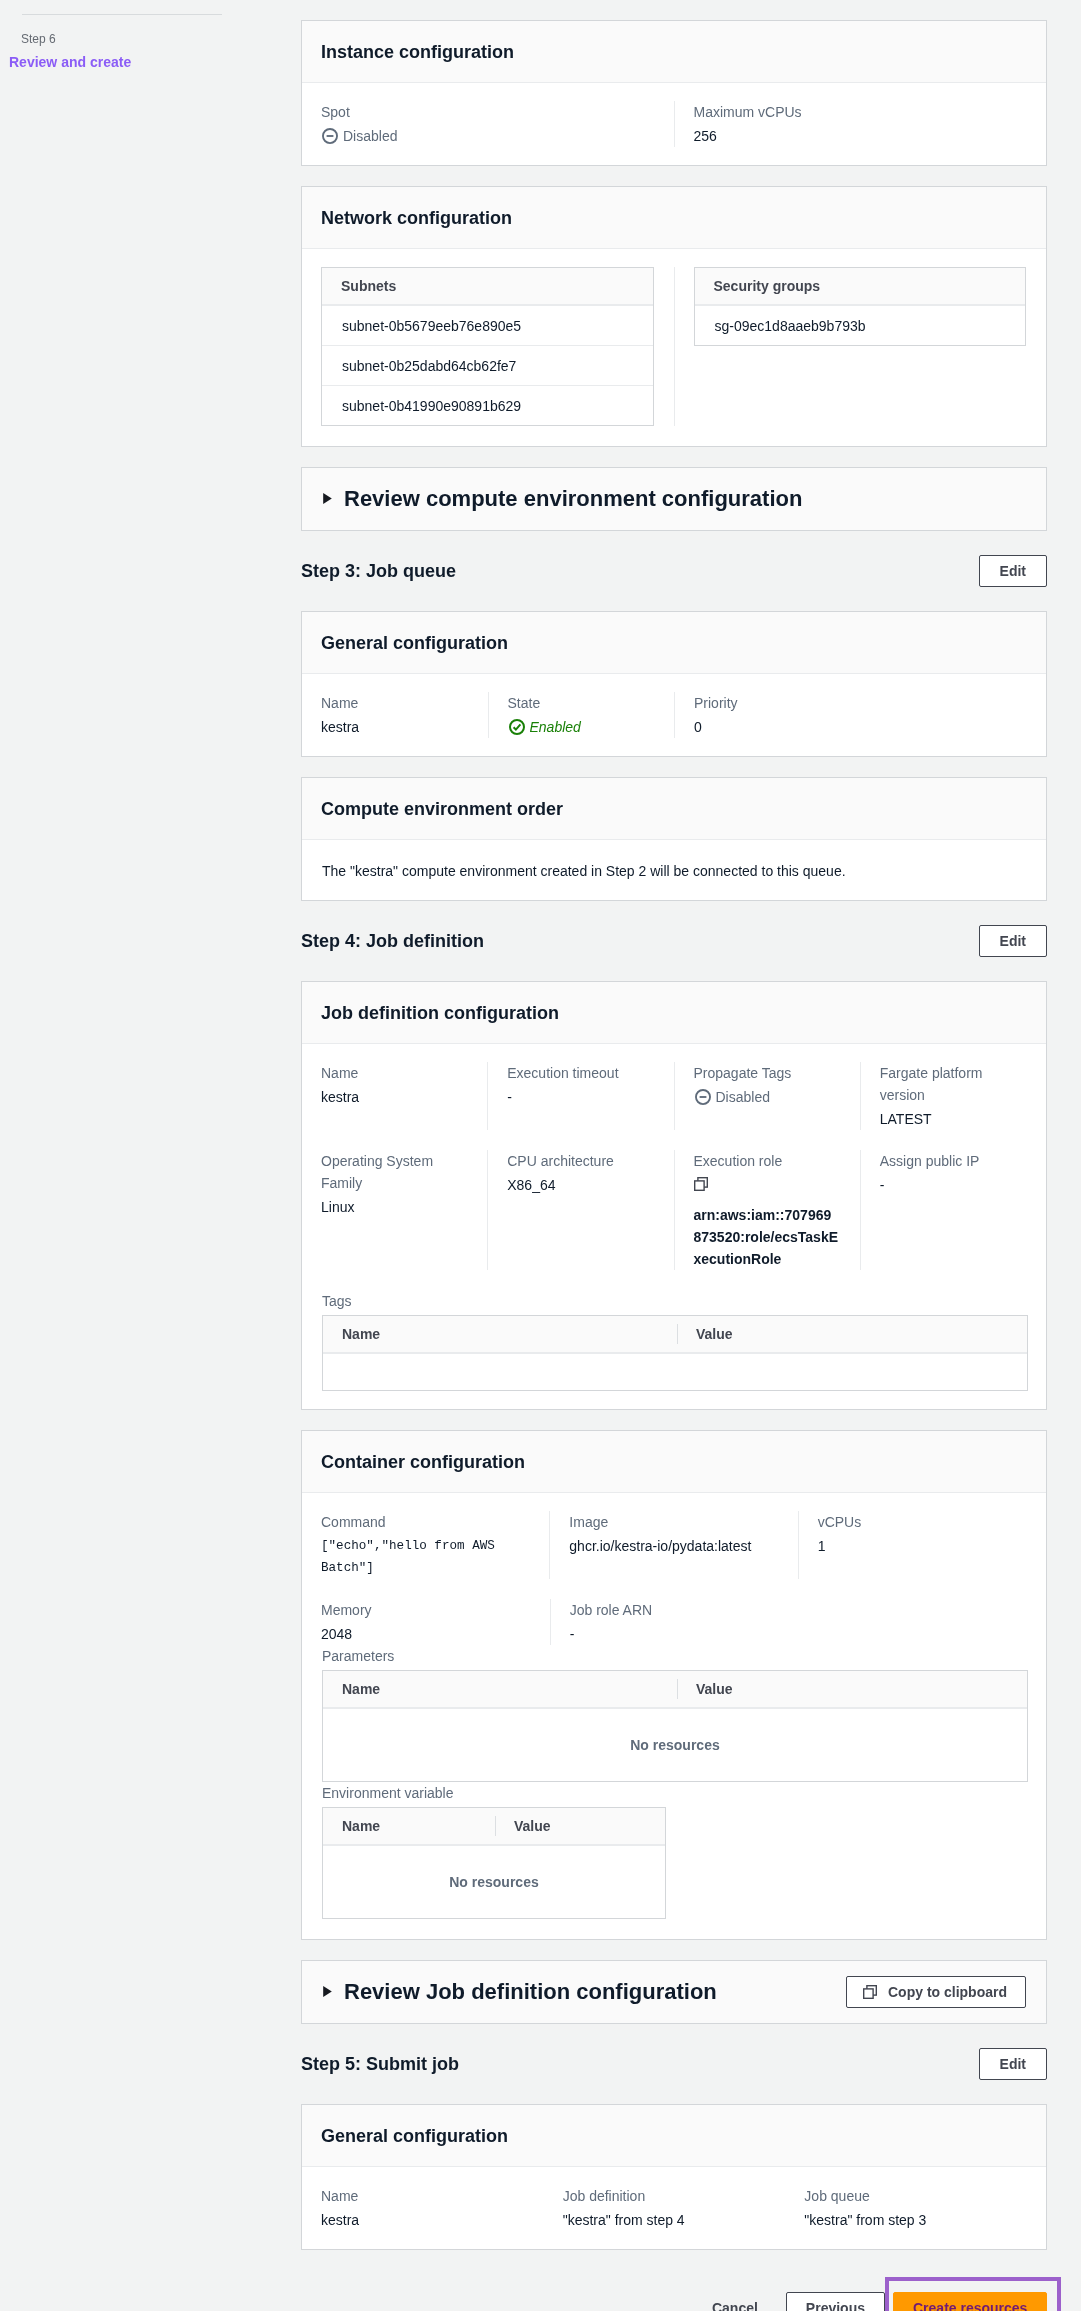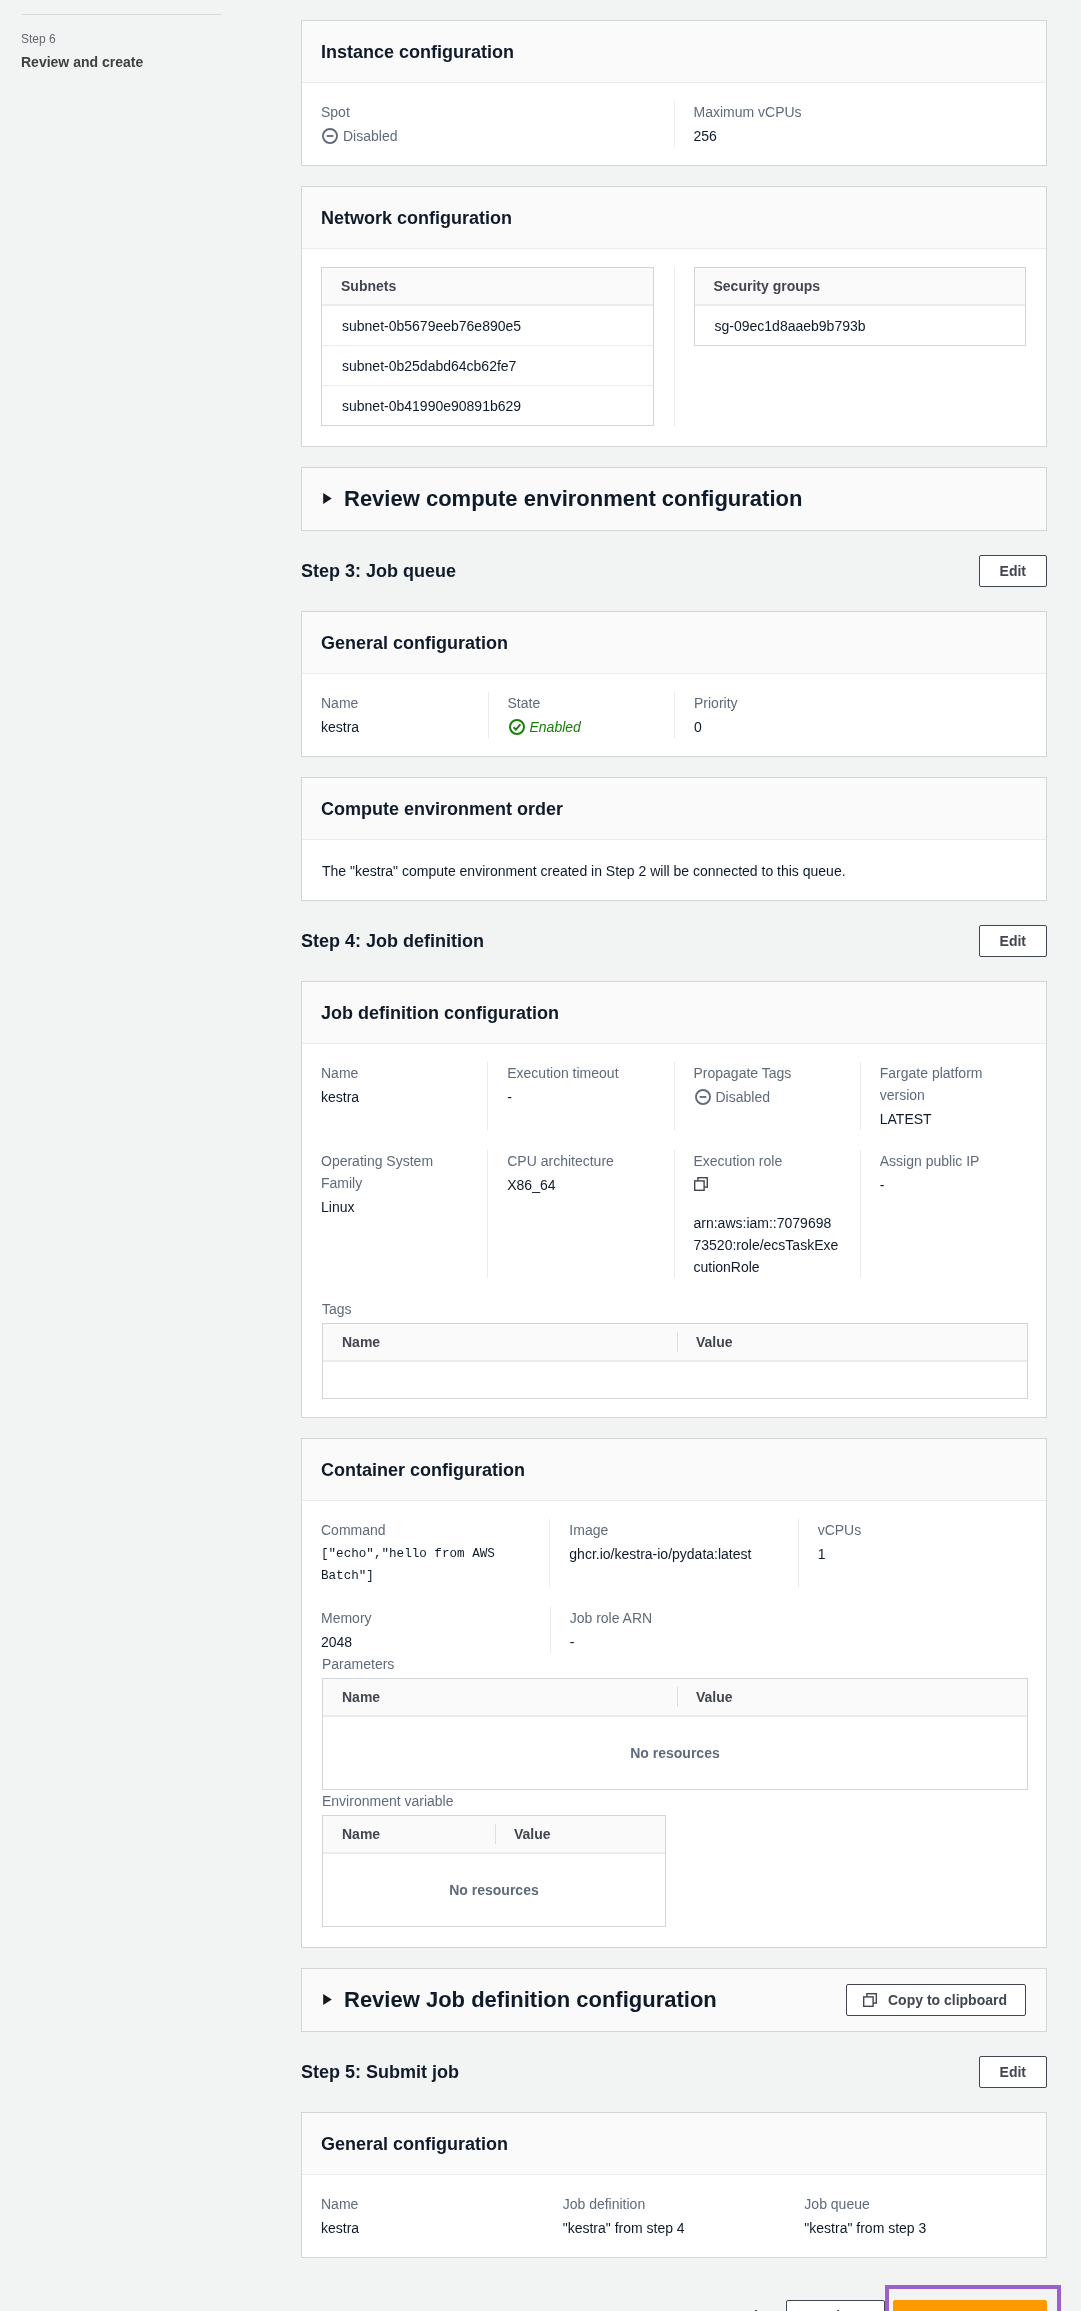--- a/index.html
+++ b/index.html
@@ -13,21 +13,21 @@
     overflow: hidden;
     -webkit-font-smoothing: antialiased;
     text-rendering: optimizeLegibility;
   }
   .page { position: relative; width: 1081px; height: 2311px; overflow:hidden; }
 
   
   .sidebar { position:absolute; left:0; top:0; width:301px; height:2311px; }
   .sb-divider { position:absolute; left:22px; top:14px; width:200px; height:1px; background:#d8dbdd; }
   .sb-step { position:absolute; left:21px; top:31px; font-size:12px; color:#656a72; line-height:16px; }
-  .sb-title { position:absolute; left:21px; top:53px; font-size:14px; font-weight:700; color:#404040; line-height:18px; }
+  .sb-title { position:absolute; left:9px; top:53px; font-size:14px; font-weight:700; color:#8b5cf6; line-height:18px; }
 
   
   .main { position:absolute; left:301px; top:20px; width:746px; }
 
   .card { background:#ffffff; border:1px solid #d3d6d9; }
   .card > .card-header { background:#fafafa; border-bottom:1px solid #e9ebed; padding:0 20px 0 19px; height:62px; display:flex; align-items:center; }
   .card-header h2 { margin:0; font-size:18px; font-weight:700; color:#0f1b2a; line-height:22px; }
   .card-body { padding:18px 21px 20px 21px; }
   .card-body.flush { padding:0; }
 
@@ -295,21 +295,21 @@
             <div class="kv-label">CPU architecture</div>
             <div class="kv-value">X86_64</div>
           </div>
           <div class="kv-col">
             <div class="kv-label">Execution role</div>
             <div style="height:24px; display:flex; align-items:center;">
                 <svg width="14" height="14" style="color:#424650">
                   <use href="#ic-copy"></use>
                 </svg>
               </div>
-            <div class="kv-value" style="word-break:break-all; margin-top:16px; width:145px;">arn:aws:iam::707969873520:role/ecsTaskExecutionRole</div>
+            <div class="kv-value" style="word-break:break-all; margin-top:8px; width:145px;font-weight:bold;">arn:aws:iam::707969873520:role/ecsTaskExecutionRole</div>
           </div>
           <div class="kv-col">
             <div class="kv-label">Assign public IP</div>
             <div class="kv-value">-</div>
           </div>
         </div>
         <div style="padding:20px 20px 18px 20px;">
           <div class="kv-label">Tags</div>
           <div class="tbl" style="margin-top:3px;">
             <div class="tbl-head">

